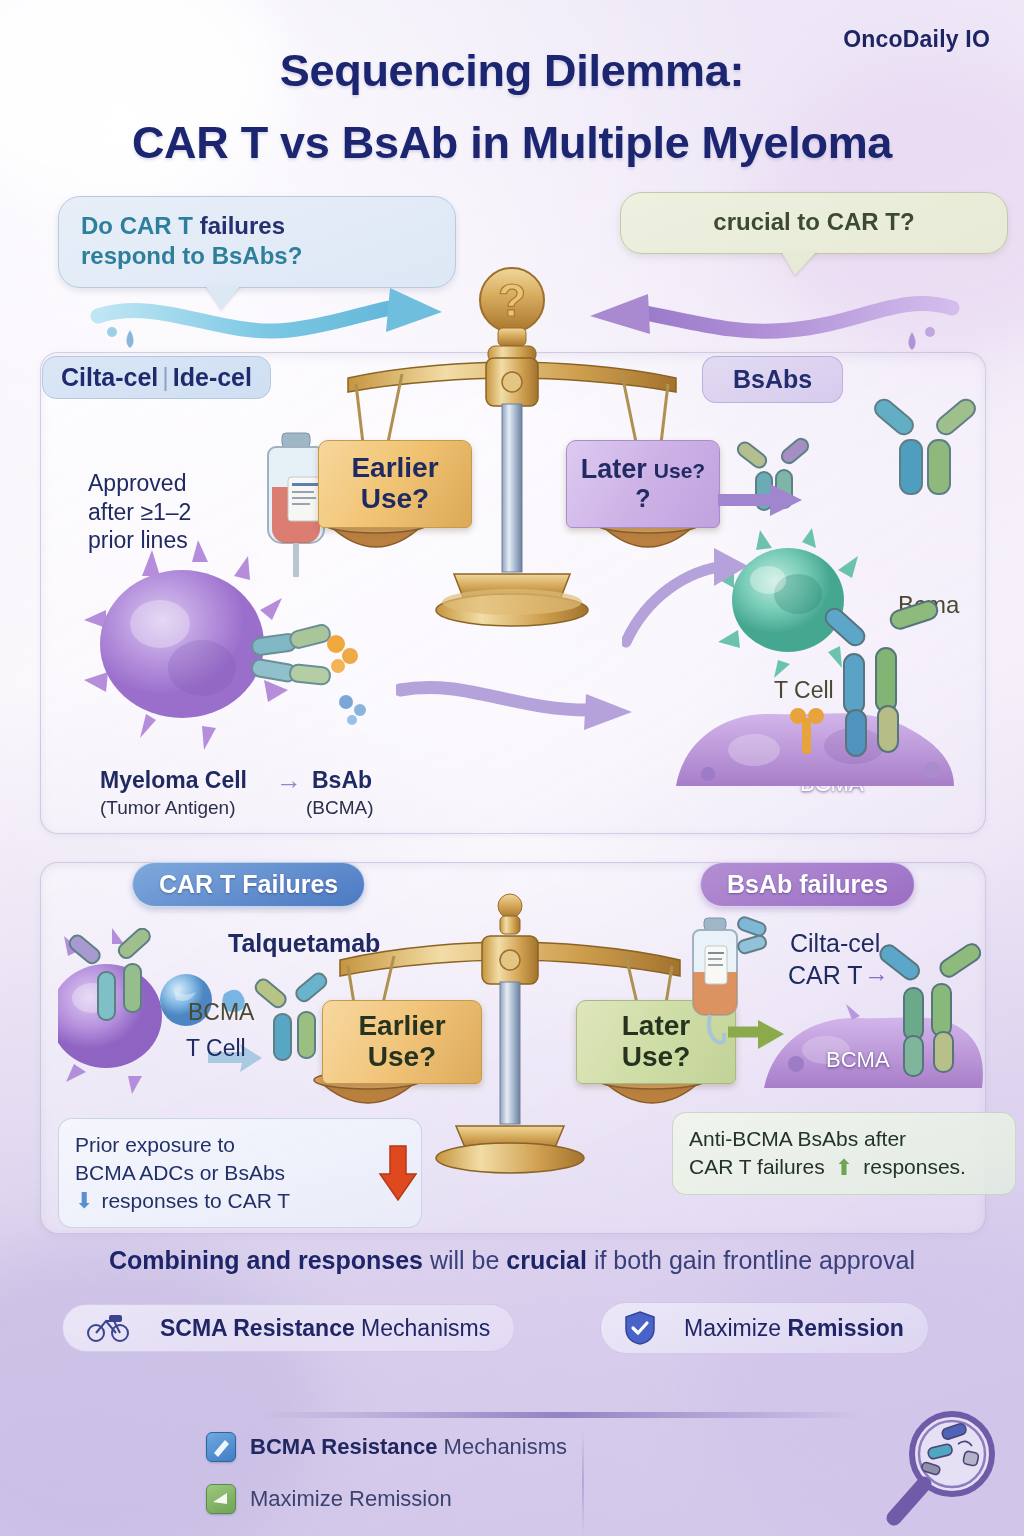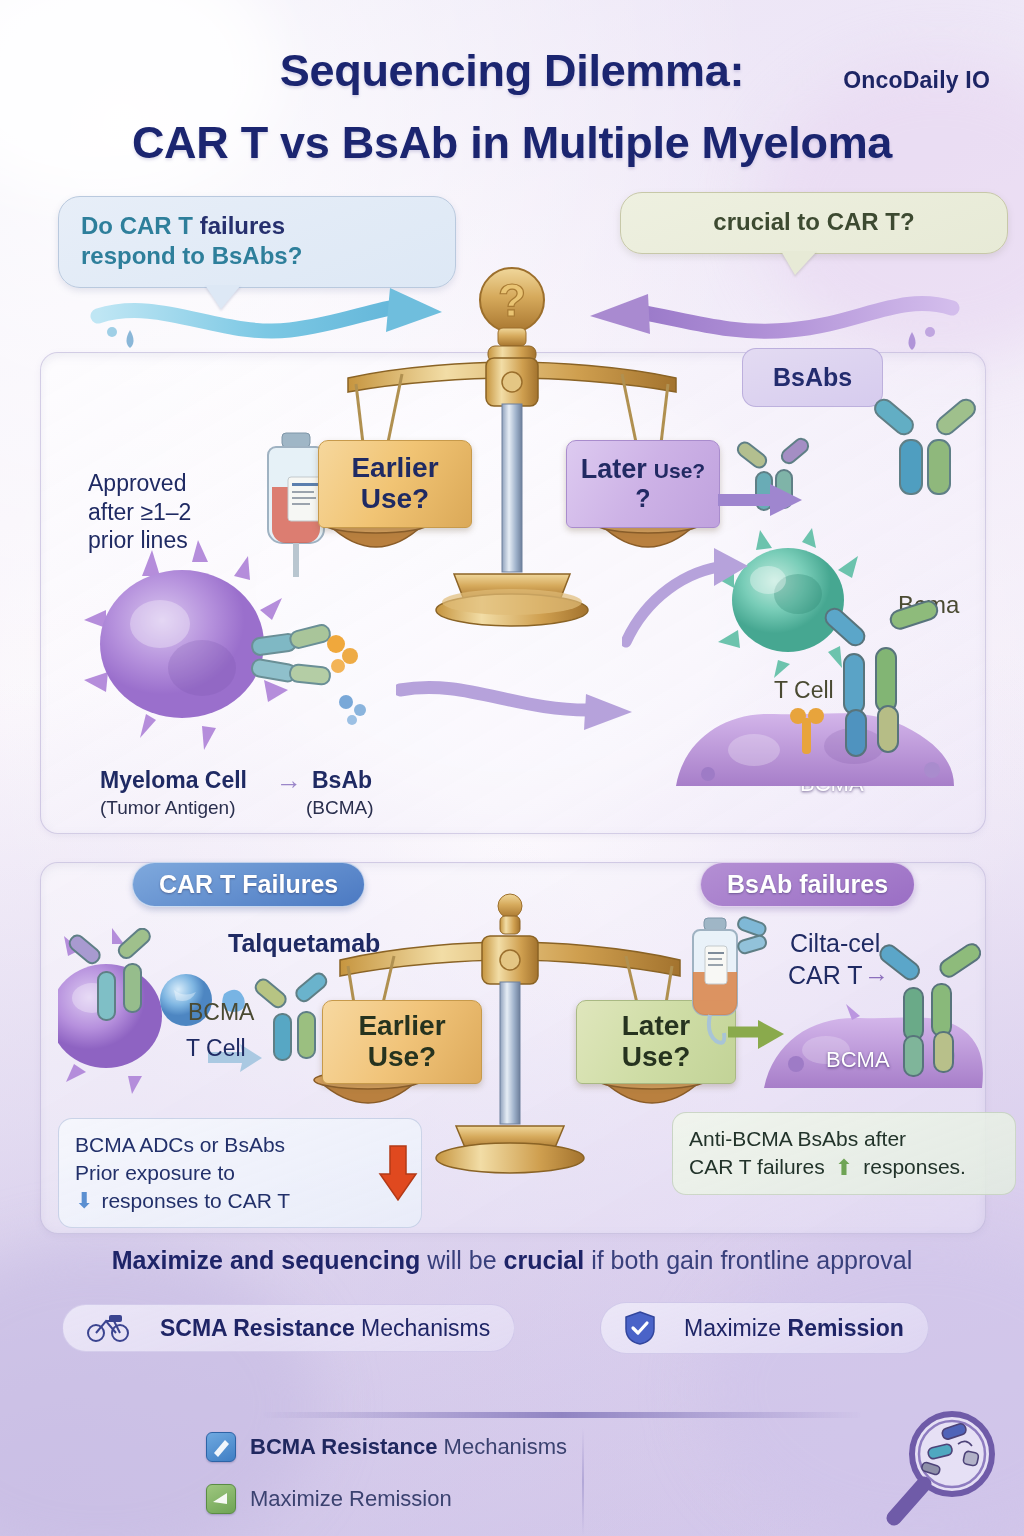--- a/index.html
+++ b/index.html
@@ -19,21 +19,20 @@
       linear-gradient(165deg,#eae6f6 0%, #f5f1fa 18%, #fbf7fc 40%, #f2ecf8 62%, #ddd2ee 82%, #cfc3e8 100%);
   }
   
   .cloud{position:absolute;border-radius:50%;filter:blur(28px);pointer-events:none;}
 
   
   .brand{
     position:absolute;top:26px;right:34px;
     font-size:23px;font-weight:bold;color:#1d2565;letter-spacing:.2px;
     font-family:"Liberation Sans", sans-serif;
-    margin-top:41px;
   }
   .title{
     position:absolute;top:46px;left:0;width:1024px;text-align:center;
     color:#1b2570;font-weight:bold;line-height:1.12;
     font-family:"Liberation Sans", sans-serif;
     text-shadow:0 2px 3px rgba(120,110,170,.25);
   }
   .title .l1{display:block;font-size:45px;letter-spacing:-.3px;}
   .title .l2{display:block;font-size:45px;margin-top:22px;letter-spacing:-.3px;}
 
@@ -90,25 +89,24 @@
     position:absolute;border-radius:14px;padding:6px 18px;
     font-size:25px;font-weight:bold;white-space:nowrap;
   }
   #tag-cilta{
     left:42px;top:356px;
     background:linear-gradient(160deg,#dbe7f6,#cfdef2);
     border:1.3px solid #b6c8e0;color:#1f2b6e;
   }
   #tag-cilta .sep{color:#8fa3c4;font-weight:normal;padding:0 4px;}
   #tag-bsabs{
-    left:702px;top:348px;
+    left:702px;top:356px;
     background:linear-gradient(160deg,#e3dbf2,#d6cbee);
     border:1.3px solid rgba(180,166,216,.8);color:#232c6e;
-    padding:14px 30px;
-    margin-left:40px;
+    padding:8px 30px;
   }
   
   .pill{
     position:absolute;border-radius:26px;padding:7px 26px;
     font-size:25px;font-weight:bold;color:#ffffff;
     text-shadow:0 1px 2px rgba(40,40,80,.45);
   }
   #pill-cart{
     left:132px;top:862px;
     background:linear-gradient(160deg,#7fa9dd,#4b79c2);
@@ -247,20 +245,23 @@
       </linearGradient>
     </defs>
     <path d="M392,26 C340,10 300,42 230,48 C170,54 120,36 78,30" stroke="url(#gpur)" stroke-width="15" fill="none" stroke-linecap="round"></path>
     <path d="M88,12 L30,34 L90,52 Z" fill="#a98ad0"></path>
     <circle cx="370" cy="50" r="5" fill="#c0a6e0"></circle>
     <path d="M352,50 q7,12 0,18 q-7,-6 0,-18" fill="#b094d8"></path>
   </svg>
 
   <div class="panel" id="panel-top"></div>
 
+  <div class="panel-tag" id="tag-cilta">
+    <span>Cilta-cel</span><span class="sep">|</span><span>Ide-cel</span>
+  </div>
   <div class="panel-tag" id="tag-bsabs">BsAbs</div>
 
   <div class="lbl lbl-dark" style="left:88px;top:440px;width:175px;font-size:23px;white-space:pre-line;">
     <span>Approved
 after ≥1–2
 prior lines</span>
   </div>
 
   <svg style="position:absolute;left:236px;top:425px;" width="120" height="160" viewBox="0 0 120 160">
     <rect x="46" y="8" width="28" height="14" rx="4" fill="#9fb6c6" stroke="#7e96a8"></rect>
@@ -626,43 +627,43 @@
       <rect x="4" y="14" width="44" height="17" rx="8" fill="#5ba6c9" transform="rotate(38 26 22)"></rect>
       <rect x="64" y="12" width="44" height="17" rx="8" fill="#8ebb7b" transform="rotate(-34 86 20)"></rect>
       <rect x="30" y="48" width="19" height="52" rx="9" fill="#6aaa88"></rect>
       <rect x="58" y="44" width="19" height="52" rx="9" fill="#89b97a"></rect>
       <rect x="30" y="96" width="19" height="40" rx="9" fill="#7fb59a"></rect>
       <rect x="60" y="92" width="19" height="40" rx="9" fill="#b8c08a"></rect>
     </g>
   </svg>
 
   <div class="callout" id="callout-left">
+    <div>Prior exposure to</div>
     <div>BCMA ADCs or BsAbs</div>
-    <div>Prior exposure to</div>
     <div style="display:flex;align-items:center;gap:8px;">
       <span style="color:#5b8fd1;font-size:22px;">⬇</span>
       <span>responses to CAR T</span>
     </div>
   </div>
 
   <svg style="position:absolute;left:378px;top:1144px;" width="40" height="60" viewBox="0 0 40 60">
     <path d="M12,2 h16 v28 h10 L20,56 L2,30 h10 z" fill="#e0491f" stroke="#b33a17" stroke-width="1.5"></path>
   </svg>
 
   <div class="callout" id="callout-right">
     <div>Anti-BCMA BsAbs after</div>
     <div style="display:flex;align-items:center;gap:10px;">
       <span>CAR T failures</span>
       <span style="color:#6fa455;font-size:22px;">⬆</span>
       <span>responses.</span>
     </div>
   </div>
 
   <div id="conclusion">
-    <b>Maximize and sequencing</b><span class="light"> will be </span><b>crucial</b><span class="light"> if both gain frontline approval</span>
+    <b>Combining and responses</b><span class="light"> will be </span><b>crucial</b><span class="light"> if both gain frontline approval</span>
   </div>
 
   <div class="footchip" id="chip-resist">
     <svg width="44" height="30" viewBox="0 0 44 30">
       <circle cx="9" cy="20" r="8" fill="none" stroke="#3b4490" stroke-width="2"></circle>
       <circle cx="33" cy="20" r="8" fill="none" stroke="#3b4490" stroke-width="2"></circle>
       <path d="M9,20 L19,8 L29,20 M19,8 L27,8 M33,20 L27,8" stroke="#3b4490" stroke-width="2" fill="none"></path>
       <rect x="22" y="2" width="13" height="7" rx="2" fill="#3b4490"></rect>
     </svg>
     <span>

